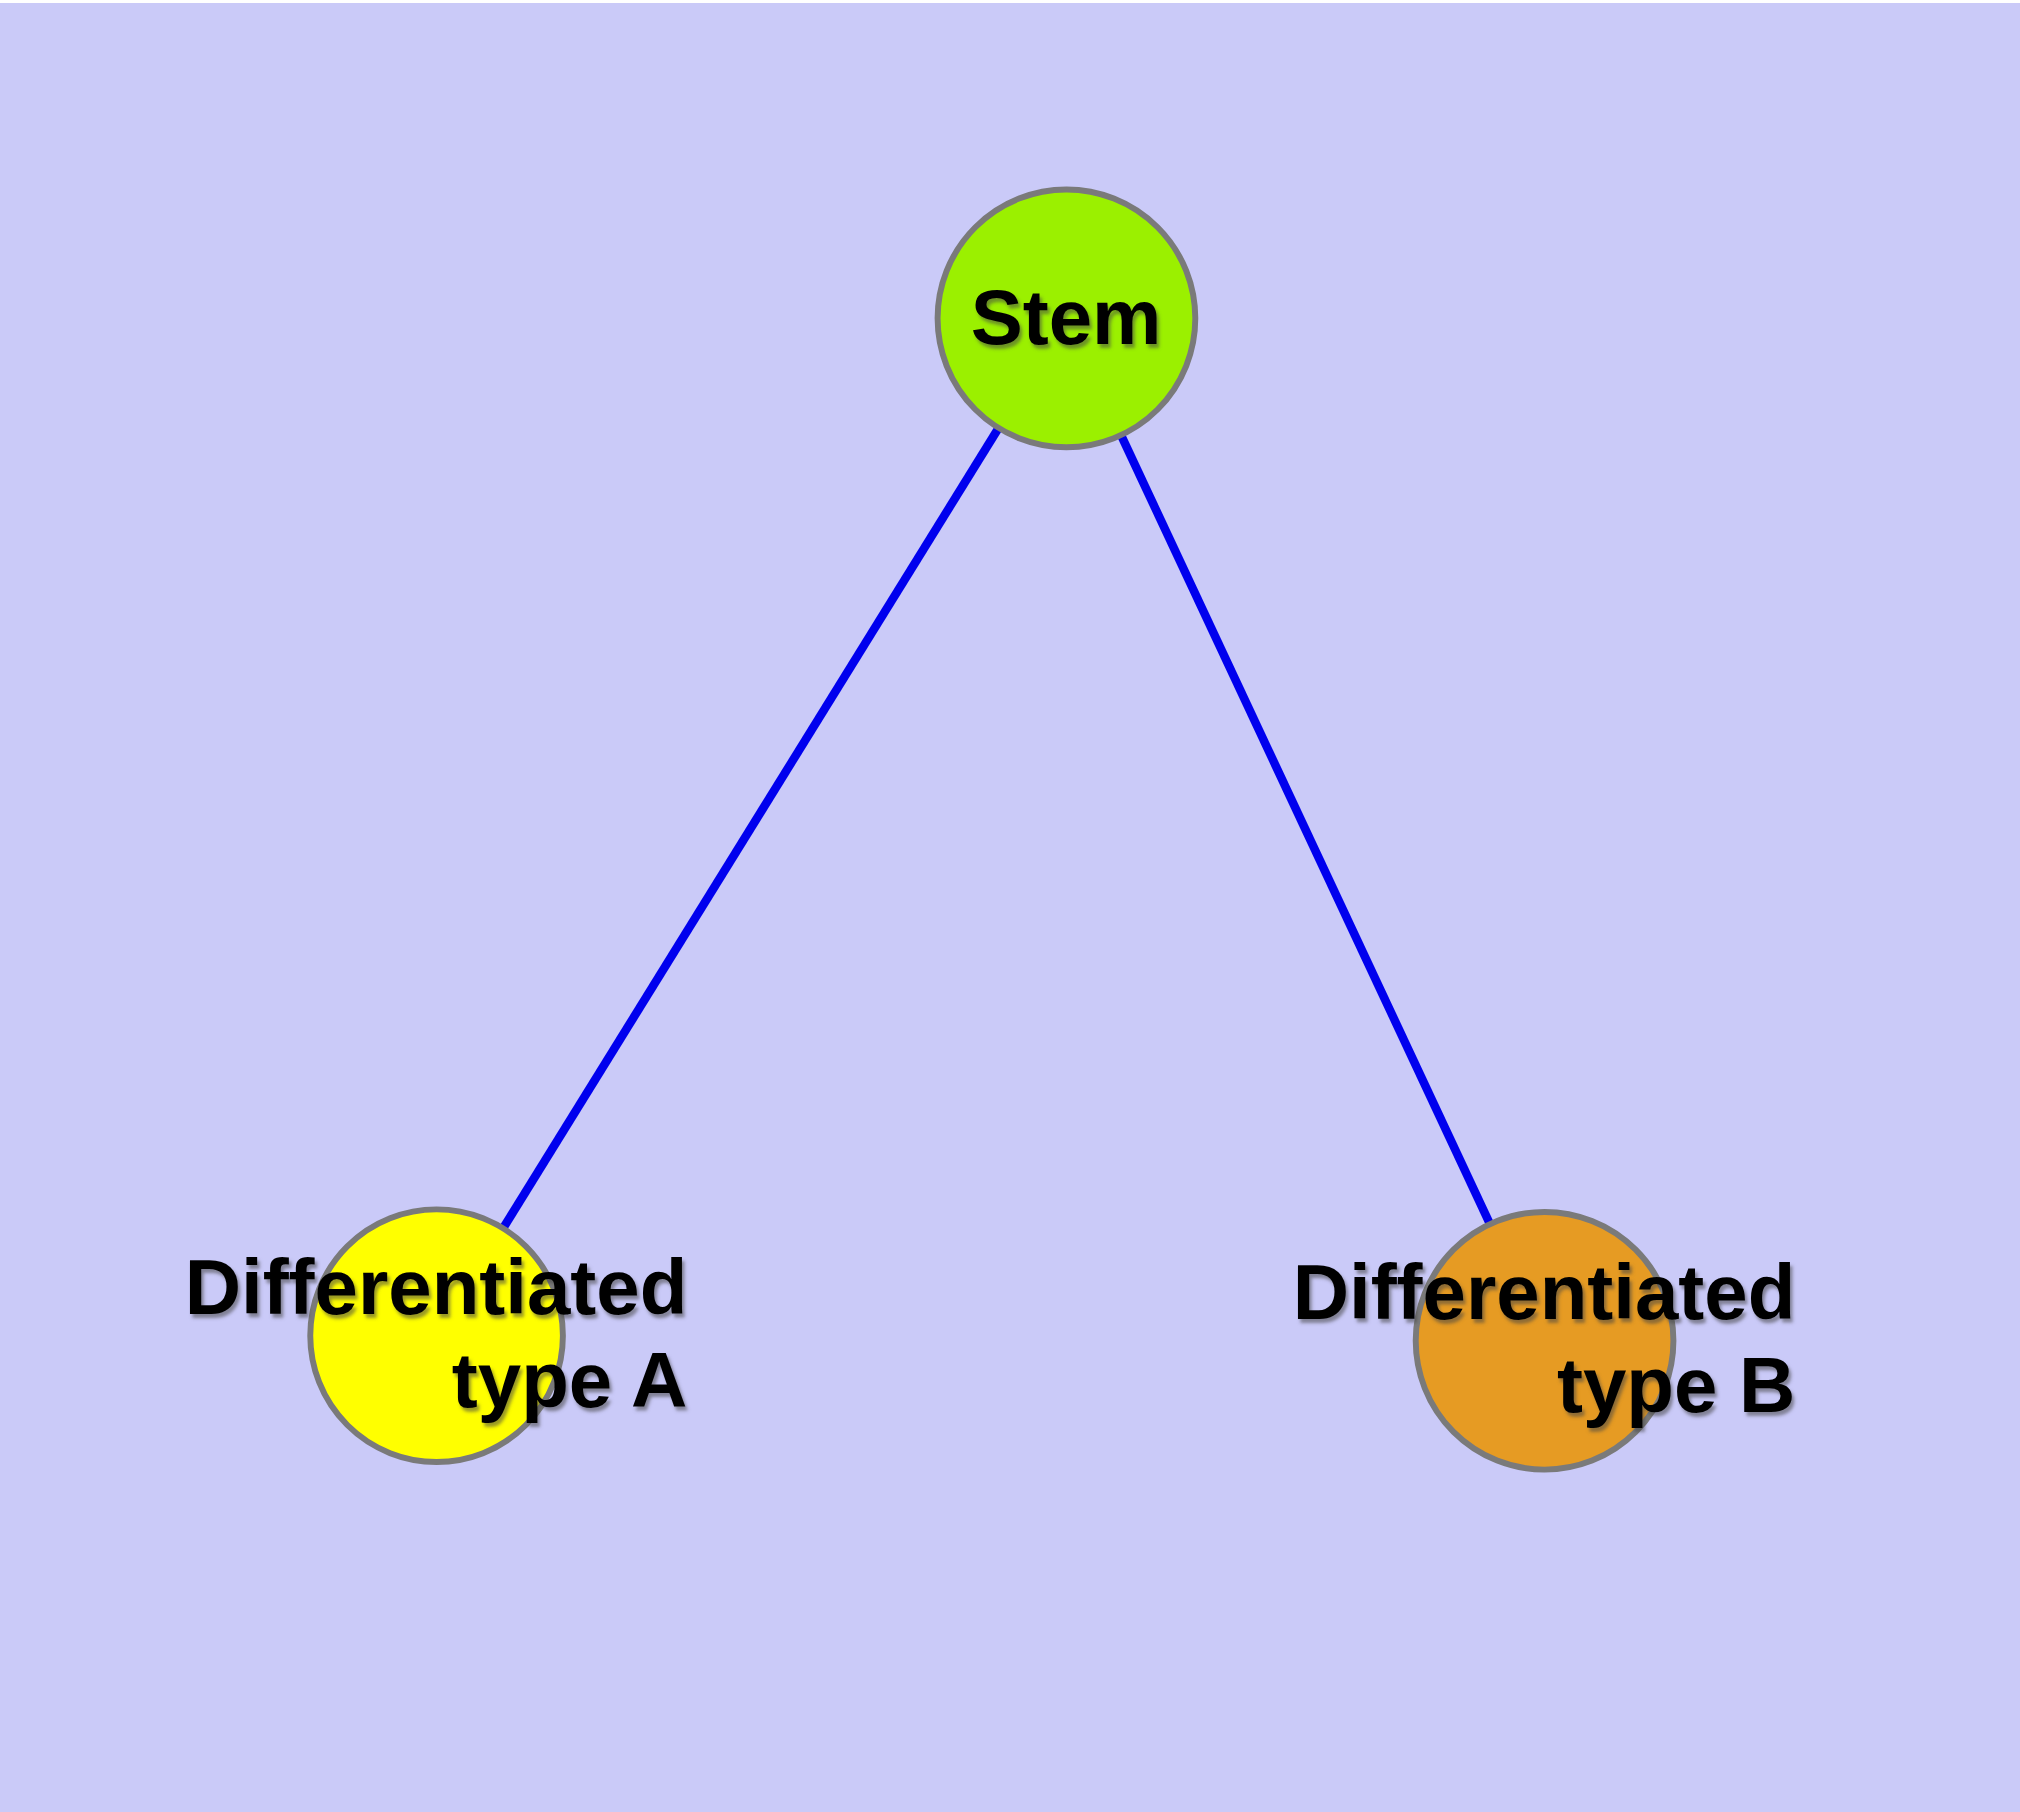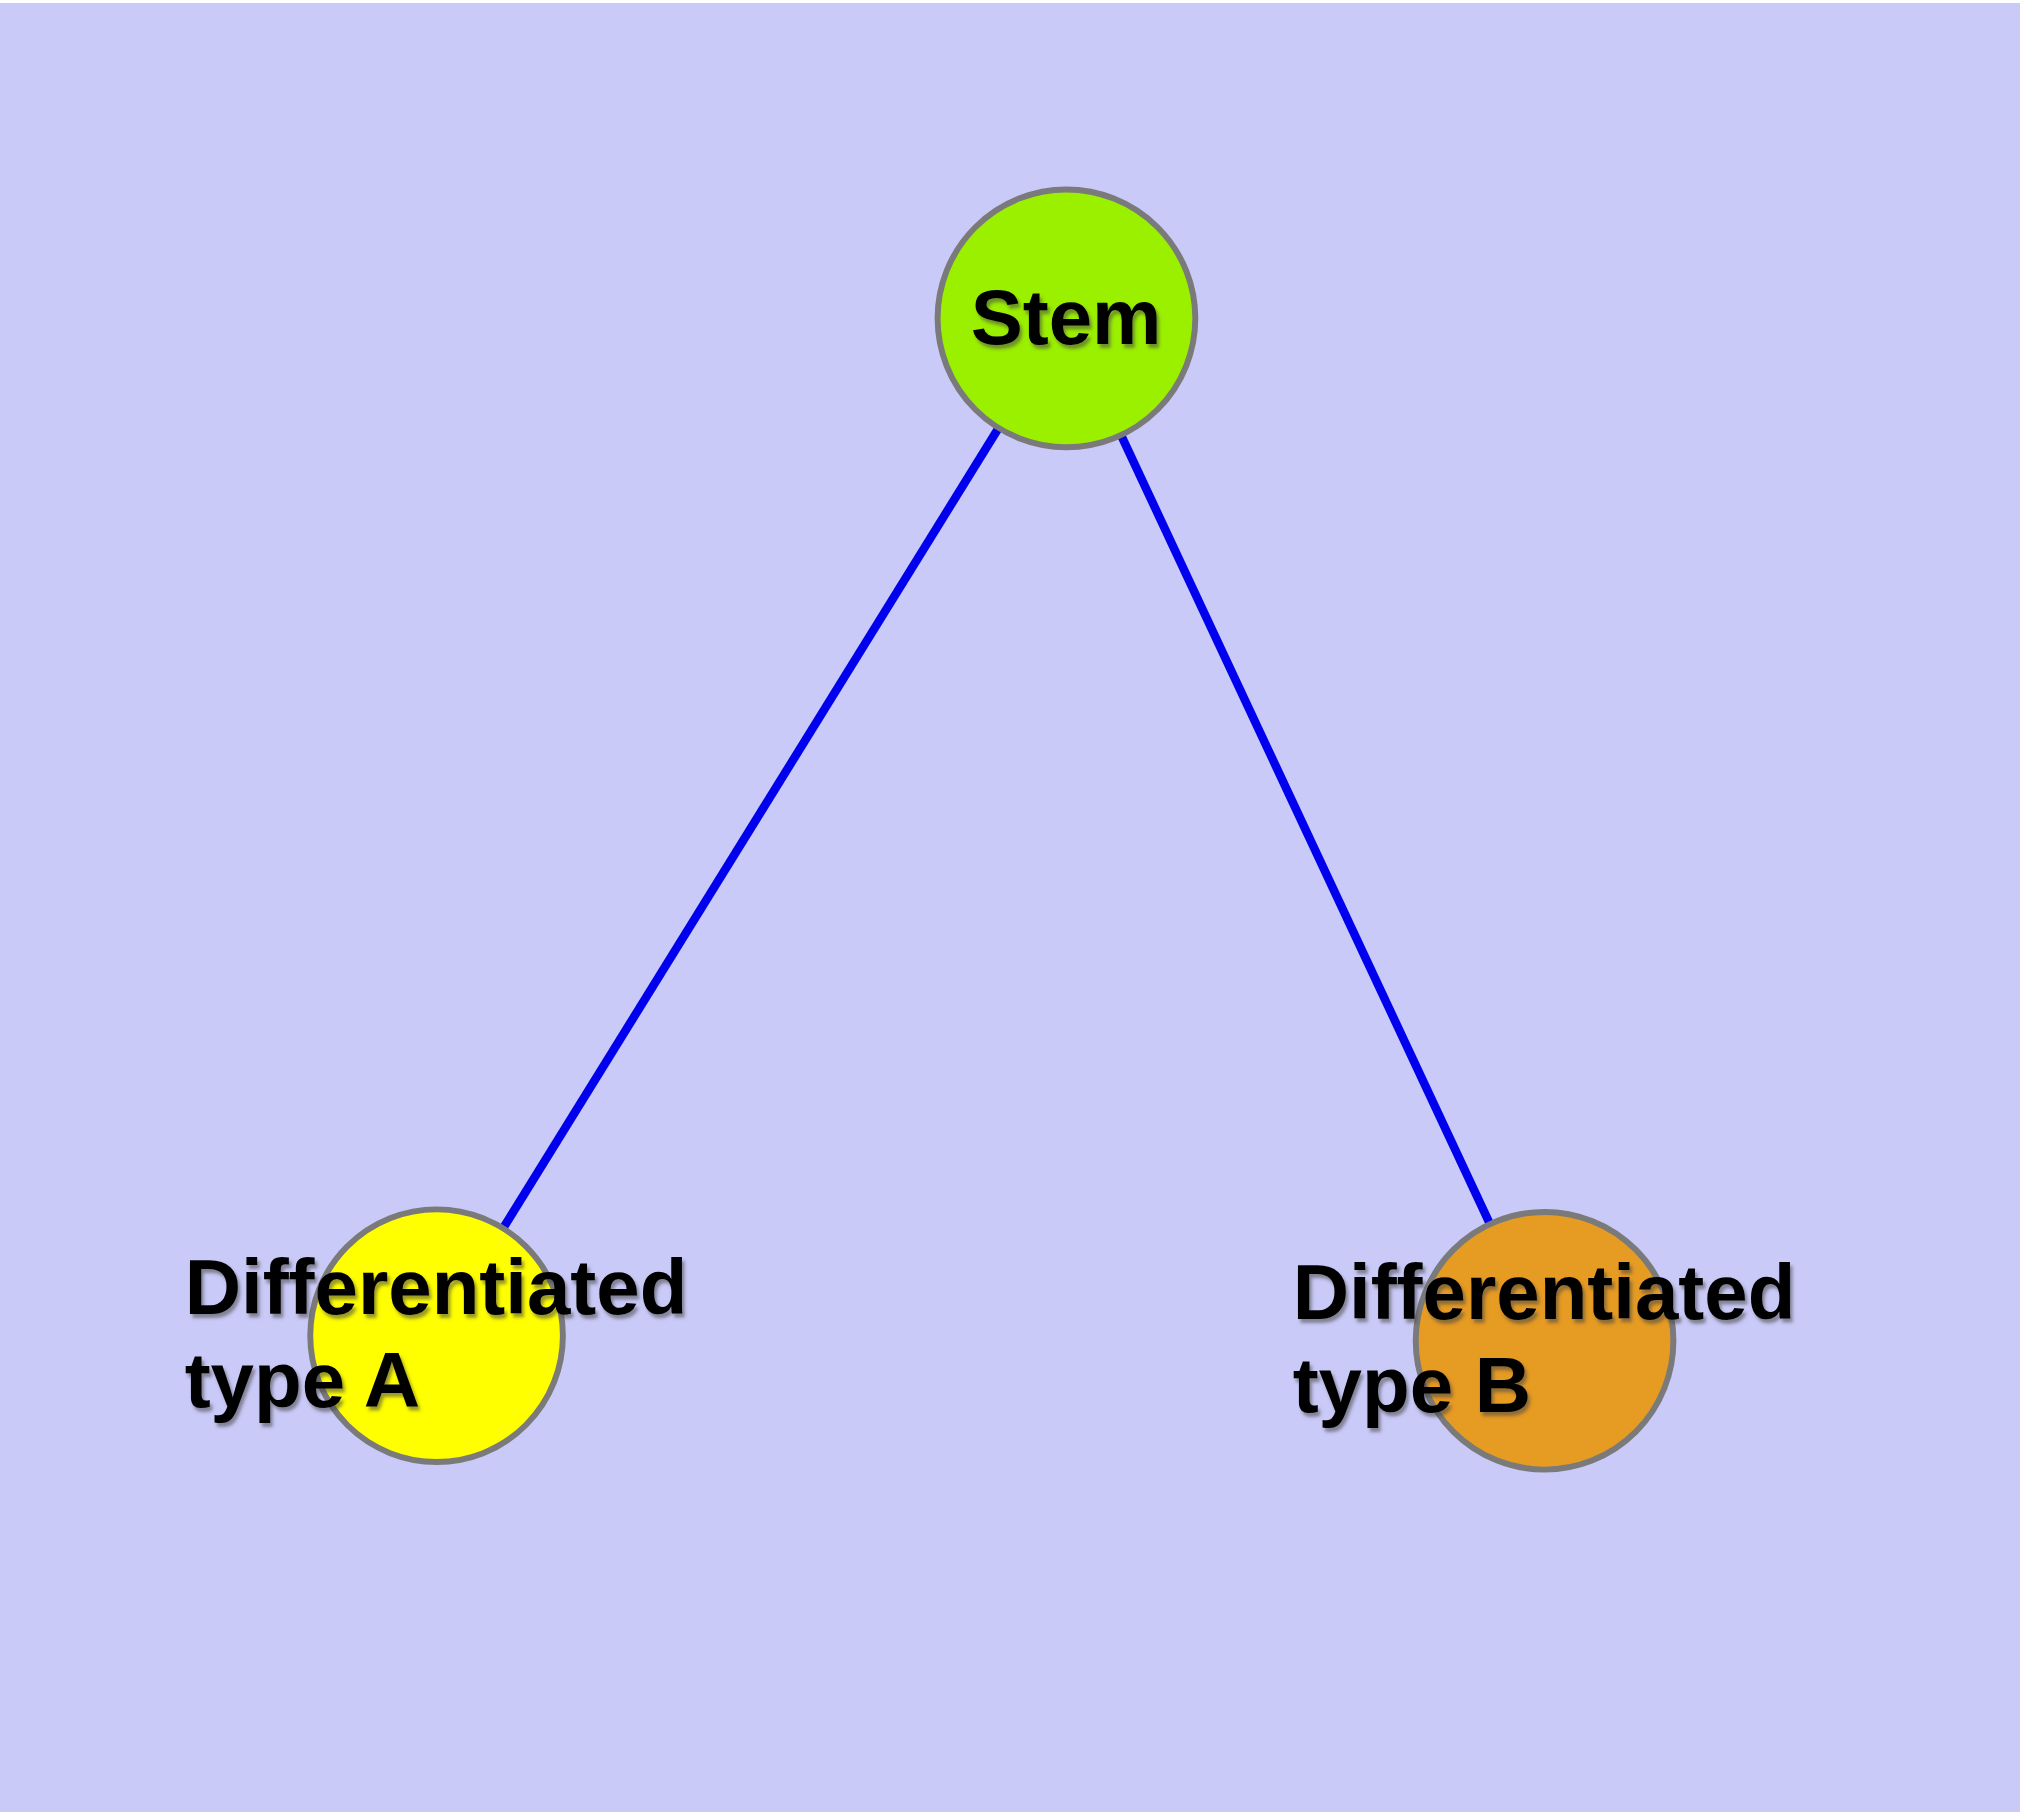--- a/index.html
+++ b/index.html
@@ -30,21 +30,21 @@
   .node {
     stroke-width: 7px;
   }
   .node-label {
     position: absolute;
     transform: translate(-50%, -50%);
     font-weight: bold;
     font-size: 78px;
     line-height: 1.2;
     color: #000000;
-    text-align: left;
+    text-align: right;
     white-space: pre-line;
     text-shadow: 2.5px 3.4px 3.4px rgba(70, 70, 70, 0.55);
     pointer-events: none;
   }
   .label-stem   { left: 1066px; top: 315px; }
   .label-type-a { left: 436px;  top: 1332px; }
   .label-type-b { left: 1544px; top: 1337px; }
 </style>
 </head>
 <body>

